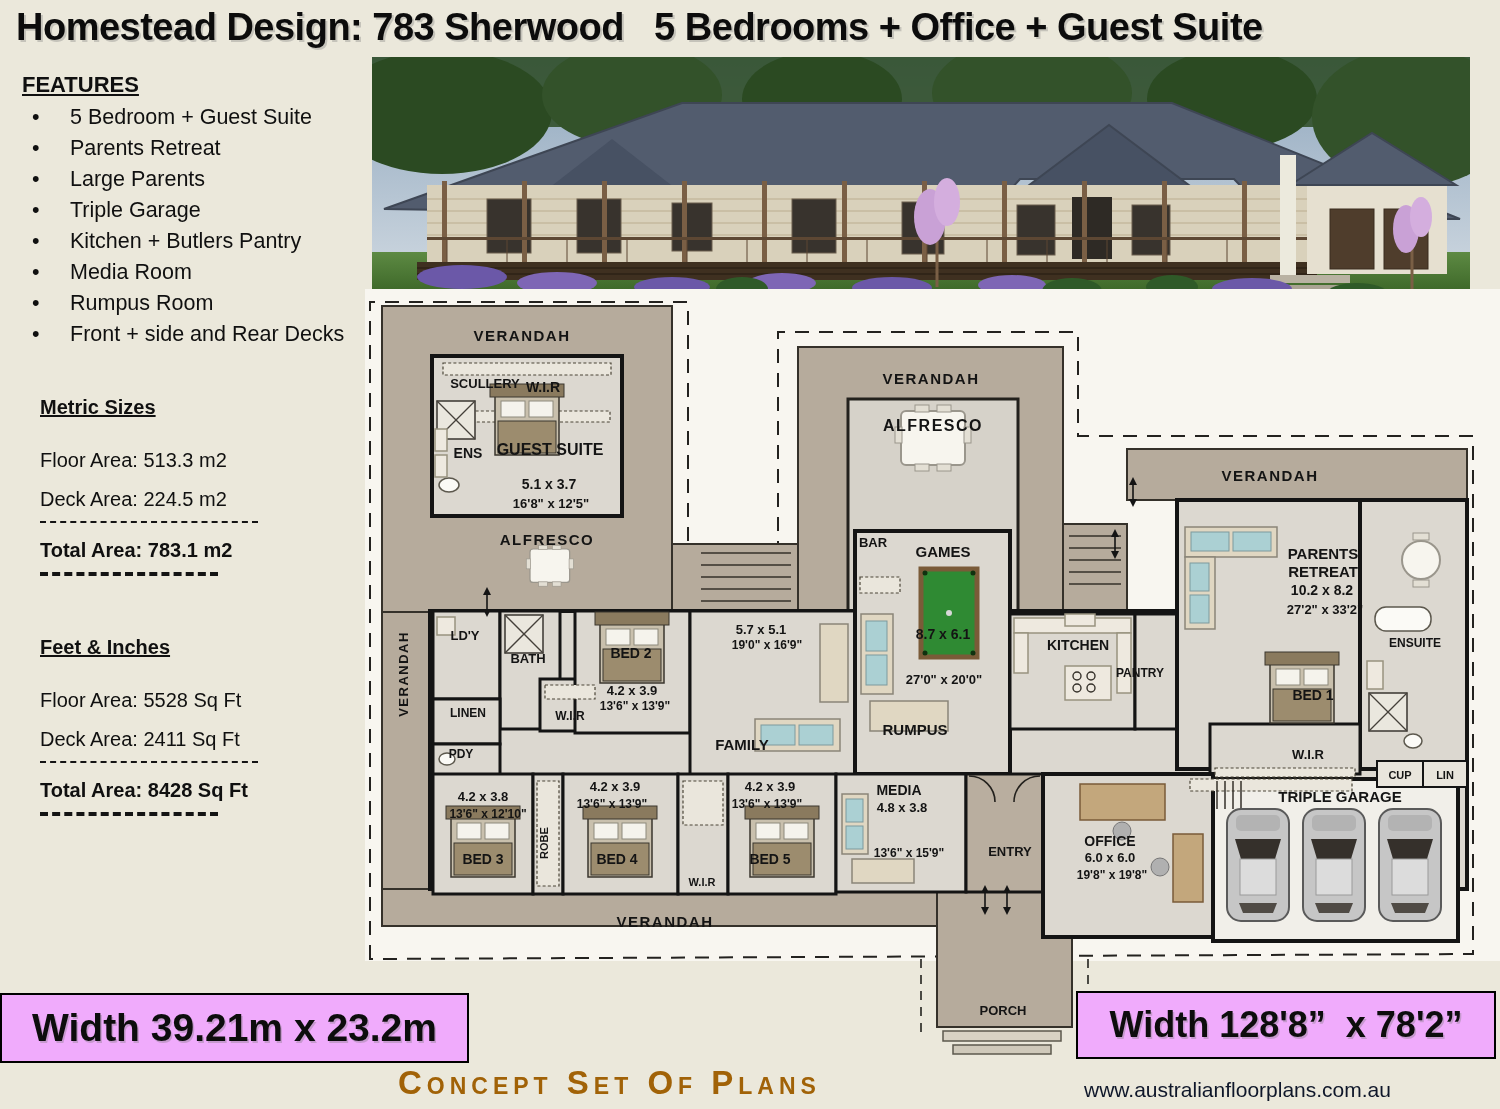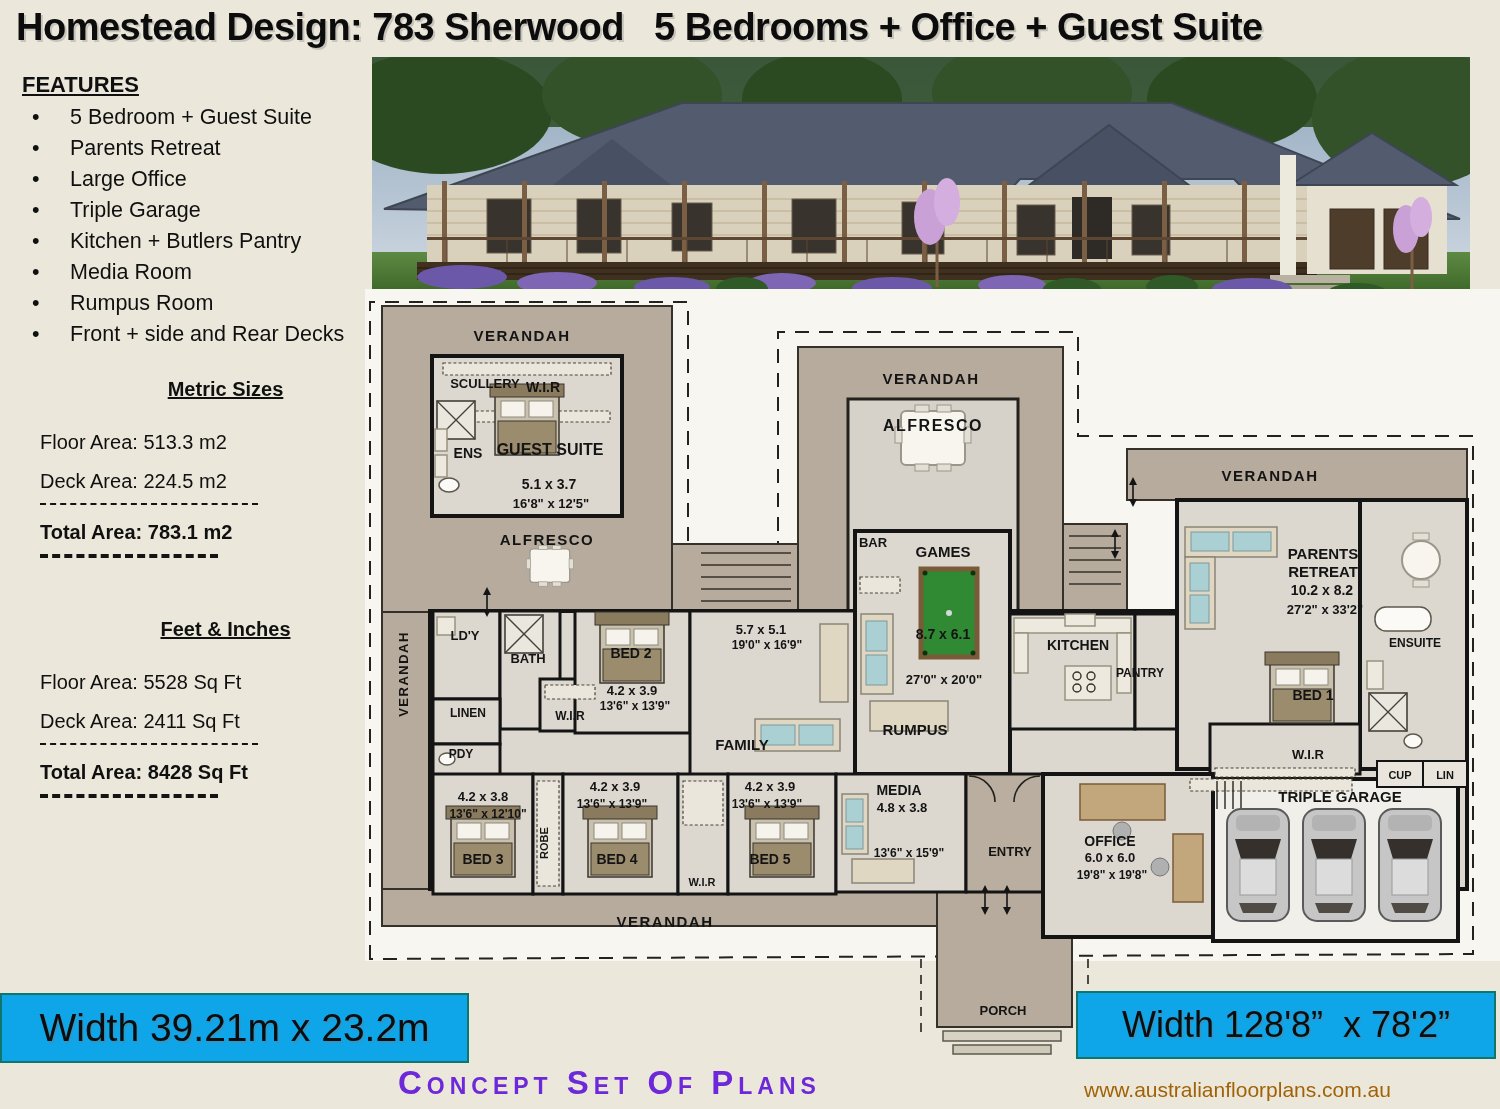--- a/index.html
+++ b/index.html
@@ -6,34 +6,34 @@
   .page{position:relative;width:1500px;height:1109px;background:#ebe8db;overflow:hidden;}
   .title{position:absolute;left:16px;top:6px;font-size:38px;font-weight:800;letter-spacing:-.5px;
          color:#0c0c0c;white-space:pre;text-shadow:2px 2px 0 rgba(125,125,125,.35);}
   .photo{position:absolute;left:372px;top:57px;width:1098px;height:248px;}
   .plan{position:absolute;left:365px;top:289px;width:1135px;height:775px;z-index:1;}
   .sidebar{position:absolute;left:0;top:62px;width:411px;color:#101010;}
   .fheading{margin:10px 0 4px 22px;font-size:22px;font-weight:800;text-decoration:underline;}
   ul.features{list-style:none;margin:4px 0 0 0;padding:0;}
   ul.features li{position:relative;padding-left:70px;font-size:21.5px;line-height:31px;}
   ul.features li::before{content:"•";position:absolute;left:32px;top:0;}
-  .mheading{margin:28px 0 0 40px;font-size:20px;font-weight:800;text-decoration:underline;text-align:center;}
+  .mheading{margin:46px 0 0 40px;font-size:20px;font-weight:800;text-decoration:underline;}
   .mline{margin:16px 0 0 40px;font-size:20px;}
   .mline.first{margin-top:30px;}
   .mtotal{font-weight:800;}
   .dash{margin:10px 0 8px 40px;width:218px;border-top:2.5px dashed #141414;}
   .dash.bold{width:178px;border-top:4px dashed #141414;}
-  .widthbox{position:absolute;background:#0ea5e9;border:2px solid #0f766e;z-index:2;
-            display:flex;align-items:center;justify-content:center;font-weight:400;color:#0d0d0d;
+  .widthbox{position:absolute;background:#f0abfc;border:2px solid #000000;z-index:2;
+            display:flex;align-items:center;justify-content:center;font-weight:700;color:#0d0d0d;
             text-shadow:1.5px 1.5px 0 rgba(120,120,120,.35);white-space:pre;}
   .widthbox.left{left:0;top:993px;width:465px;height:66px;font-size:39px;}
   .widthbox.right{left:1076px;top:991px;width:416px;height:64px;font-size:36px;}
   .concept{position:absolute;left:398px;top:1064px;font-size:33px;font-weight:800;letter-spacing:5px;
-           font-variant:small-caps;color:#6d28d9;z-index:2;}
-  .website{position:absolute;left:1065px;top:1078px;width:345px;text-align:center;font-size:21px;color:#a16207;z-index:2;}
+           font-variant:small-caps;color:#a16207;z-index:2;}
+  .website{position:absolute;left:1065px;top:1078px;width:345px;text-align:center;font-size:21px;color:#0f172a;z-index:2;}
   
   .paper{fill:#f8f6f0;}
   .bnd{fill:none;stroke:#23221f;stroke-width:2;stroke-dasharray:14 10;}
   .bnd2{fill:none;stroke:#23221f;stroke-width:1.6;stroke-dasharray:9 7;}
   .deck{fill:#b6ab9c;stroke:#35312a;stroke-width:2;}
   .room{fill:#dcd8d0;stroke:#141414;stroke-width:3;}
   .room.thick{stroke-width:4;}
   .room.tan{fill:#b9ae9f;}
   .room.lite{fill:#f1efe9;}
   .robe{fill:#eae6dc;stroke:#4a4537;stroke-width:1.2;stroke-dasharray:3 2.2;}
@@ -166,21 +166,21 @@
         </g>
       </g>
     </svg>
   </div>
 
   <aside class="sidebar">
     <div class="fheading">FEATURES</div>
     <ul class="features">
       <li>5 Bedroom + Guest Suite</li>
       <li>Parents Retreat</li>
-      <li>Large Office</li>
+      <li>Large Parents</li>
       <li>Triple Garage</li>
       <li>Kitchen + Butlers Pantry</li>
       <li>Media Room</li>
       <li>Rumpus Room</li>
       <li>Front + side and Rear Decks</li>
     </ul>
     <div class="mheading">Metric Sizes</div>
     <div class="mline first">Floor Area: 513.3 m2</div>
     <div class="mline">Deck Area: 224.5 m2</div>
     <div class="dash"></div>

